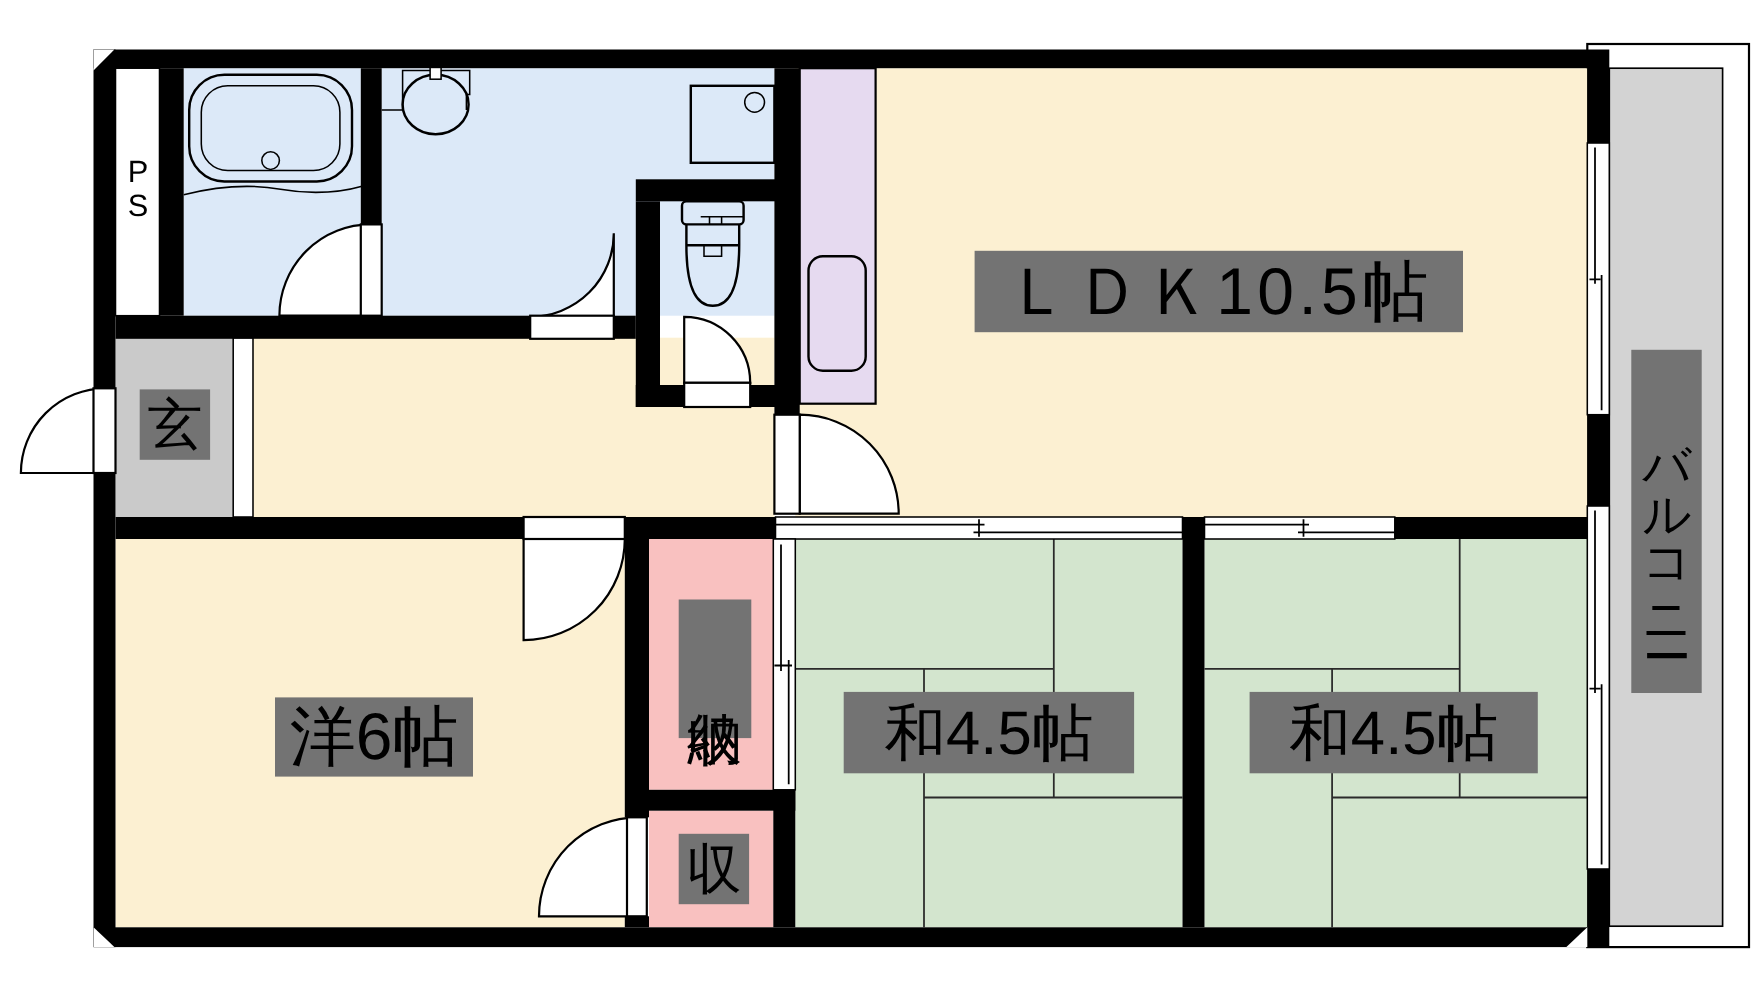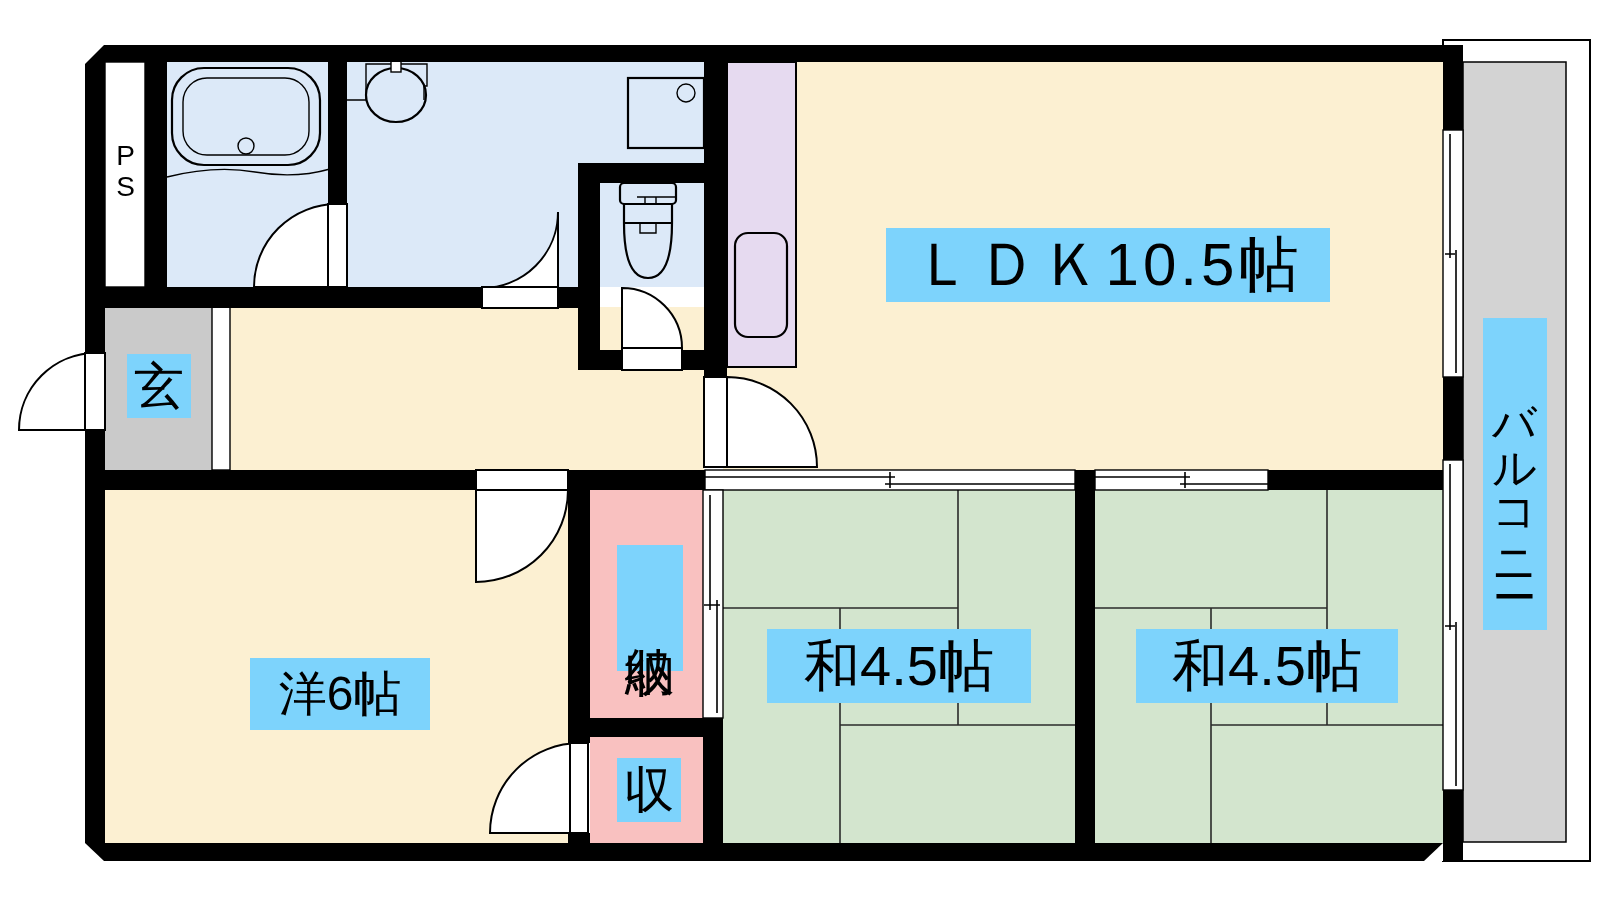--- a/index.html
+++ b/index.html
@@ -15,21 +15,21 @@
   .f-green{fill:var(--tatami_green);} .f-pink{fill:var(--closet_pink);}
   .f-purple{fill:var(--kitchen_purple);} .f-egray{fill:var(--entrance_gray);}
   .f-bgray{fill:var(--balcony_gray);} .wall{fill:var(--wall_black);}
   .tatami-line{stroke:#2a2a2a;stroke-width:1.6;fill:none;}
   .fx{stroke:#000;stroke-width:2.2;fill:none;}
   .fx-thin{stroke:#000;stroke-width:1.4;fill:none;}
   .leaf{fill:#ffffff;stroke:#000;stroke-width:2;}
   .arc{fill:#ffffff;stroke:#000;stroke-width:2;}
   .slide{stroke:#000;stroke-width:1.6;fill:none;}
   .label{position:absolute;display:flex;align-items:center;justify-content:center;
-         background:#7dd3fc;color:#000;white-space:nowrap;z-index:5;}
+         background:#737373;color:#000;white-space:nowrap;z-index:5;}
   .lbl-h{line-height:1;}
   .lbl-v{writing-mode:vertical-rl;text-orientation:upright;line-height:1;}
 </style>
 </head>
 <body>
 
 <div id="stage">
   <svg id="plan-svg" width="1600" height="900" viewBox="0 0 1600 900">
 
     <g>
@@ -168,21 +168,21 @@
     </g>
 
     <g>
       <polygon points="85,45 104,45 85,64" fill="#ffffff"></polygon>
       <polygon points="85,843 85,861 104,861" fill="#ffffff"></polygon>
       <polygon points="1443,843 1443,861 1424,861" fill="#ffffff"></polygon>
     </g>
   </svg>
 
   <div class="label lbl-h" style="left:886px;top:228px;width:444px;height:74px;font-size:60px;letter-spacing:4px;">ＬＤＫ10.5帖</div>
-  <div class="label lbl-h" style="left:250px;top:658px;width:180px;height:72px;font-size:48px;">洋6帖</div>
+  <div class="label lbl-h" style="left:250px;top:634px;width:180px;height:72px;font-size:60px;">洋6帖</div>
   <div class="label lbl-h" style="left:767px;top:629px;width:264px;height:74px;font-size:56px;">和4.5帖</div>
   <div class="label lbl-h" style="left:1136px;top:629px;width:262px;height:74px;font-size:56px;">和4.5帖</div>
   <div class="label lbl-v" style="left:617px;top:545px;width:66px;height:126px;font-size:50px;">収納</div>
   <div class="label lbl-h" style="left:617px;top:758px;width:64px;height:64px;font-size:50px;">収</div>
   <div class="label lbl-h" style="left:127px;top:354px;width:64px;height:64px;font-size:50px;">玄</div>
   <div class="label lbl-v" style="left:106px;top:136px;width:38px;height:70px;font-size:28px;background:transparent;">PS</div>
   <div class="label lbl-v" style="left:1483px;top:318px;width:64px;height:312px;font-size:44px;">バルコニー</div>
 </div>
 
 </body></html>

